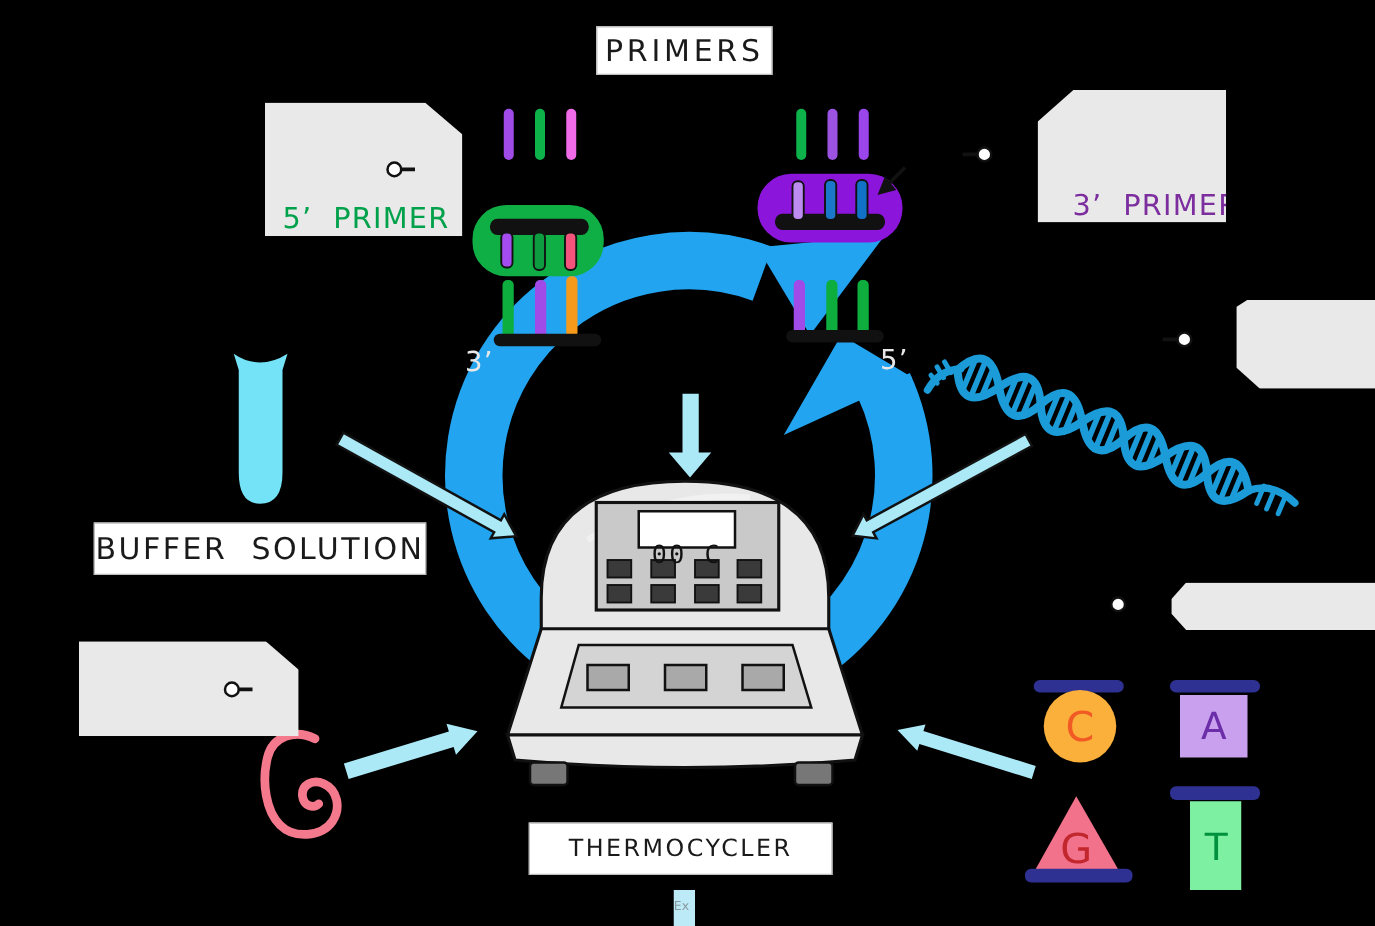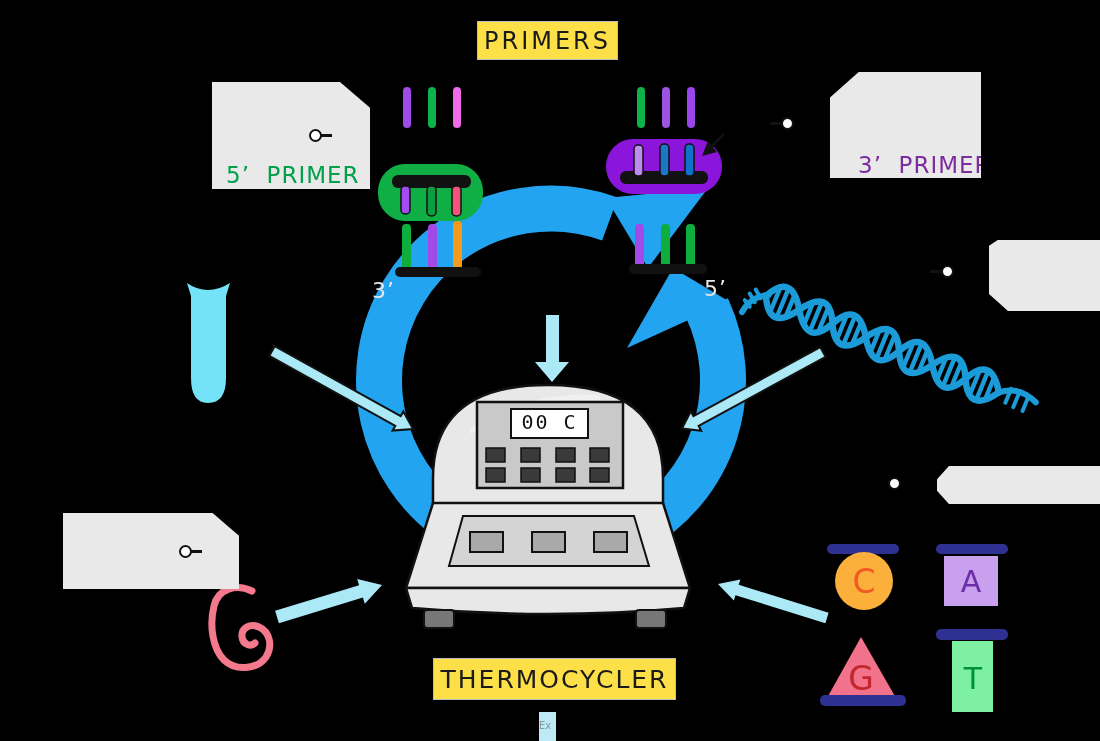--- a/index.html
+++ b/index.html
@@ -1,28 +1,28 @@
 <!DOCTYPE html>
 <html><head>
 <meta charset="utf-8">
 <style>
   html,body{margin:0;padding:0;background:#000;}
   .canvas{position:relative;width:1100px;height:741px;background:#000;overflow:hidden;
           font-family:"DejaVu Sans",sans-serif;}
   .canvas svg{position:absolute;left:0;top:0;}
-  .lbl{position:absolute;background:#fde047;color:#1a1a1a;display:flex;align-items:center;
+  .lbl{position:absolute;background:#ffffff;color:#1a1a1a;display:flex;align-items:center;
        justify-content:center;white-space:pre;border:1.5px solid #bdbdbd;box-sizing:border-box;}
   .tag{position:absolute;background:#E9E9E9;color:#1a1a1a;white-space:pre;box-sizing:border-box;
        padding:6px 8px 0 14px;line-height:35px;font-size:23px;letter-spacing:1px;margin-left:44px;}
   .tag div{white-space:pre;}
   .pin{position:absolute;width:9px;height:9px;border:2.5px solid #111;border-radius:50%;
        background:#fff;}
   .pinline{position:absolute;height:3px;background:#111;}
   .endlbl{position:absolute;color:#E8E8E8;font-size:22px;letter-spacing:1px;}
-  .display-text{position:absolute;left:512px;top:415px;width:75px;height:14px;display:flex;
+  .display-text{position:absolute;left:512px;top:436px;width:75px;height:14px;display:flex;
        align-items:center;justify-content:center;color:#111;font-size:20px;letter-spacing:2px;
        font-family:"DejaVu Sans Mono",monospace;white-space:pre;text-align:center;}
   .nt-letter{position:absolute;display:flex;align-items:center;justify-content:center;
        font-size:33px;}
   .watermark{position:absolute;left:539px;top:712px;width:17px;height:29px;background:#BCEAF6;
        color:#8a9aa0;font-size:10px;overflow:hidden;padding-top:8px;box-sizing:border-box;}
 </style>
 </head>
 <body>
 
@@ -159,36 +159,39 @@
   <div class="pinline" style="left:770px;top:122px;width:12px;"></div>
 
   <div class="tag" style="left:945px;top:240px;width:146px;height:71px;line-height:33px;padding:3px 0 0 24px;
        clip-path:polygon(6% 0,100% 0,100% 100%,13% 100%,0 76%,0 8%);font-size:23px;">
     <div>DESIRED</div>
     <div>GENE</div>
   </div>
   <div class="pin" style="left:941px;top:265px;"></div>
   <div class="pinline" style="left:930px;top:270px;width:12px;"></div>
 
+  <div class="lbl" style="left:75px;top:418px;width:266px;height:42px;font-size:24px;letter-spacing:2px;">
+    <span>BUFFER  SOLUTION</span>
+  </div>
 
   <div class="tag" style="left:19px;top:513px;width:176px;height:76px;line-height:36px;padding-top:2px;
        clip-path:polygon(0 0,85% 0,100% 30%,100% 100%,0 100%);">
     <div>TAQ</div>
     <div>POLYMERASE</div>
   </div>
   <div class="pin" style="left:179px;top:545px;"></div>
   <div class="pinline" style="left:191px;top:550px;width:11px;"></div>
 
   <div class="tag" style="left:893px;top:466px;width:199px;height:38px;line-height:32px;padding:2px 0 0 22px;
        clip-path:polygon(6% 0,100% 0,100% 100%,6% 100%,0 65%,0 35%);font-size:24px;">
     <div>NUCLEOTIDES</div>
   </div>
   <div class="pin" style="left:888px;top:477px;"></div>
 
-  <div class="lbl" style="left:433px;top:658px;width:243px;height:42px;font-size:25px;letter-spacing:2px;">
+  <div class="lbl" style="left:423px;top:658px;width:243px;height:42px;font-size:19px;letter-spacing:2px;">
     <span>THERMOCYCLER</span>
   </div>
 
   <div class="endlbl" style="left:372px;top:278px;">3’</div>
   <div class="endlbl" style="left:704px;top:276px;">5’</div>
 
   <div class="display-text">00 C</div>
 
   <div class="nt-letter" style="left:845px;top:562px;width:38px;height:38px;color:#F15A24;">C</div>
   <div class="nt-letter" style="left:952px;top:563px;width:38px;height:36px;color:#6C2DA8;font-size:30px;">A</div>

